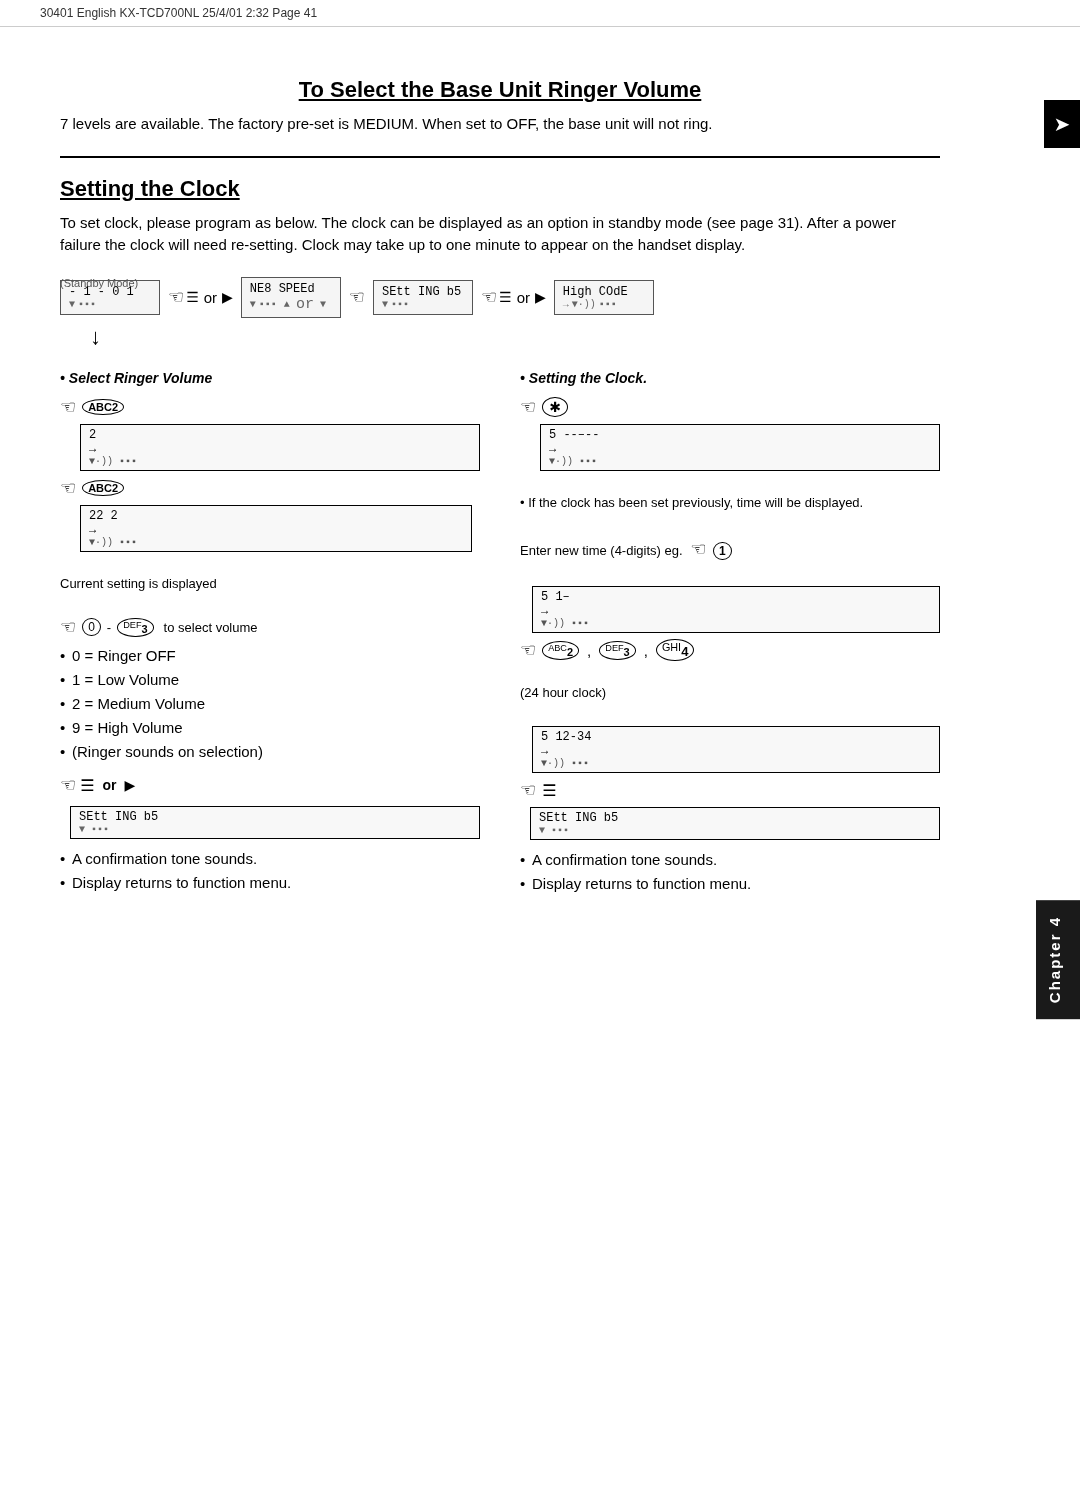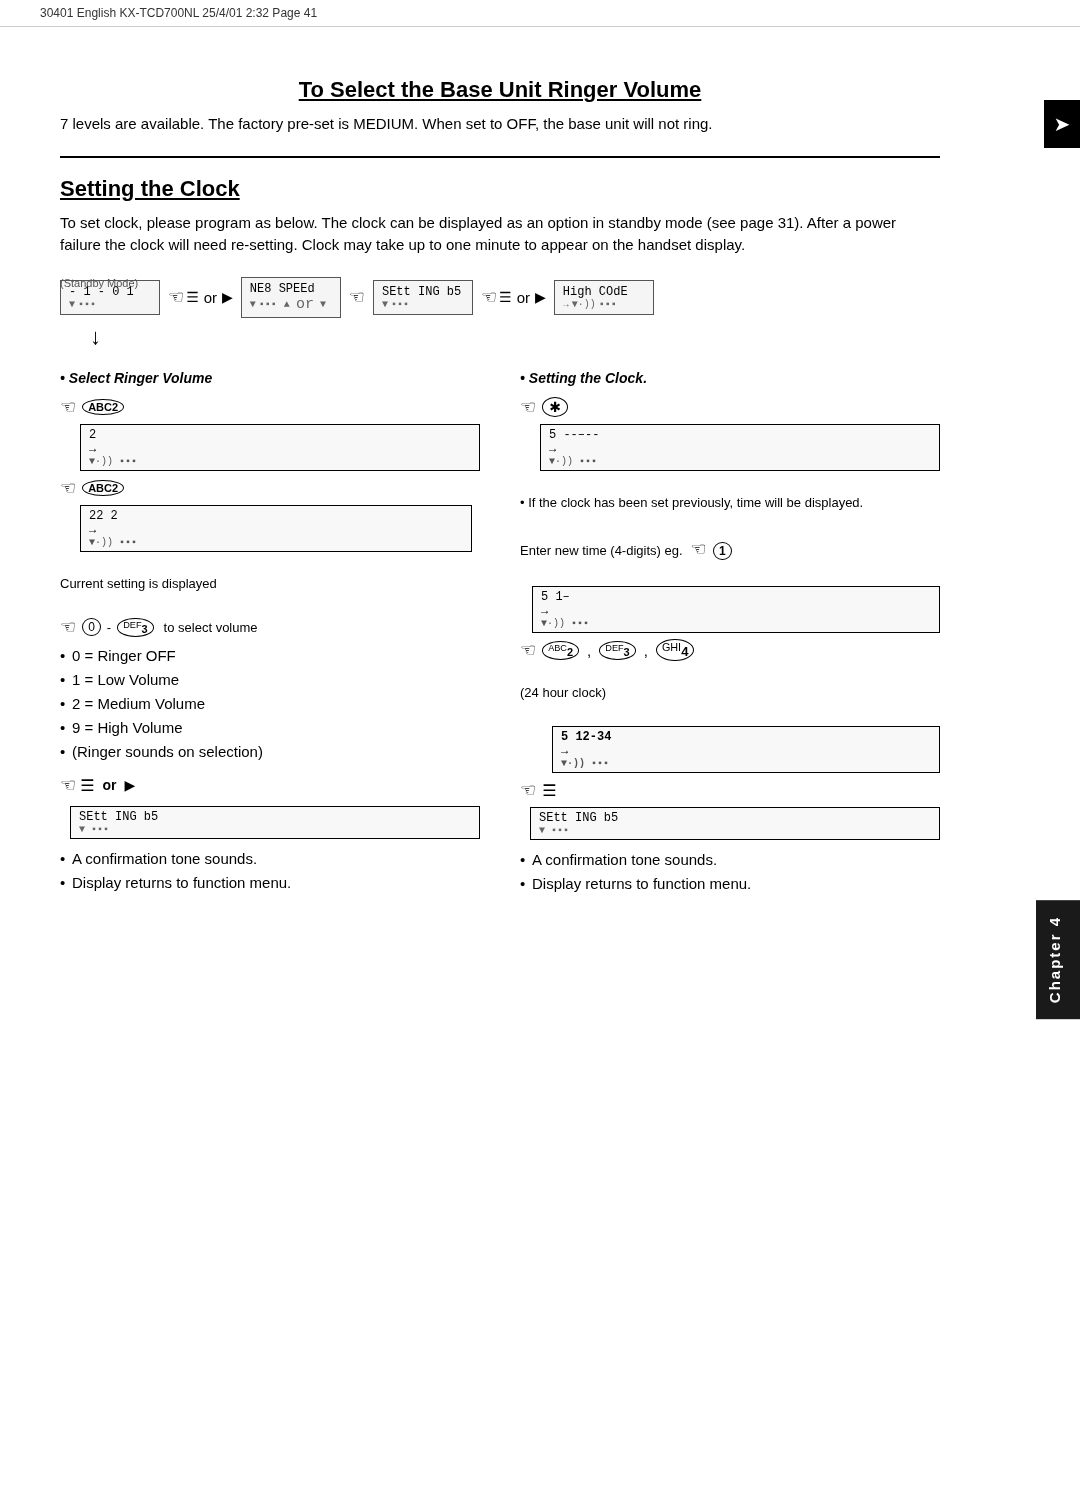--- a/index.html
+++ b/index.html
@@ -428,21 +428,21 @@
         <span style="margin:0 2px;">,</span>
         <span style="border:1.5px solid #000; border-radius:50%; font-size:11px; padding:1px 5px;"><sup>DEF</sup><b>3</b></span>
         <span style="margin:0 2px;">,</span>
         <span style="border:1.5px solid #000; border-radius:50%; font-size:13px; padding:1px 5px;"><sup>GHI</sup><b>4</b></span>
       </div>
 
       <div class="text-block">
         <span>(24 hour clock)</span>
       </div>
 
-      <div class="lcd-small" style="margin:4px 0 4px 32px; min-height:42px;font-weight:bold;">
+      <div class="lcd-small" style="margin:4px 0 4px 12px; min-height:42px;">
         <div>5 12-34</div>
         <div><span>→</span></div>
         <div style="font-size:10px; color:#555;">▼·))  ▪▪▪</div>
       </div>
 
       <div class="step-row">
         <span style="font-size:18px;">☜</span>
         <span style="font-size:16px;">☰</span>
       </div>
 

